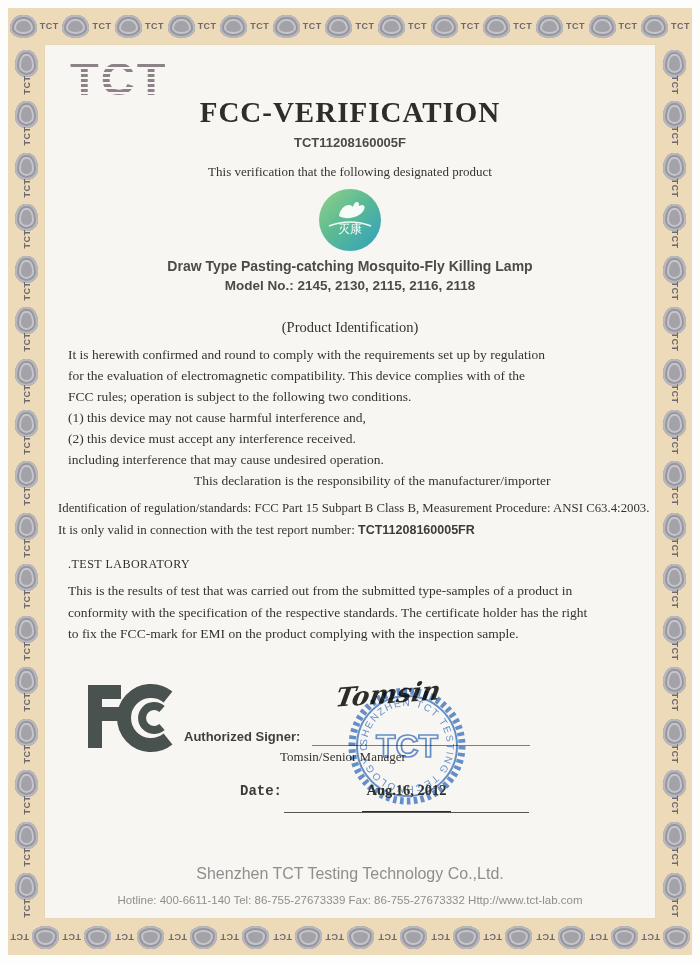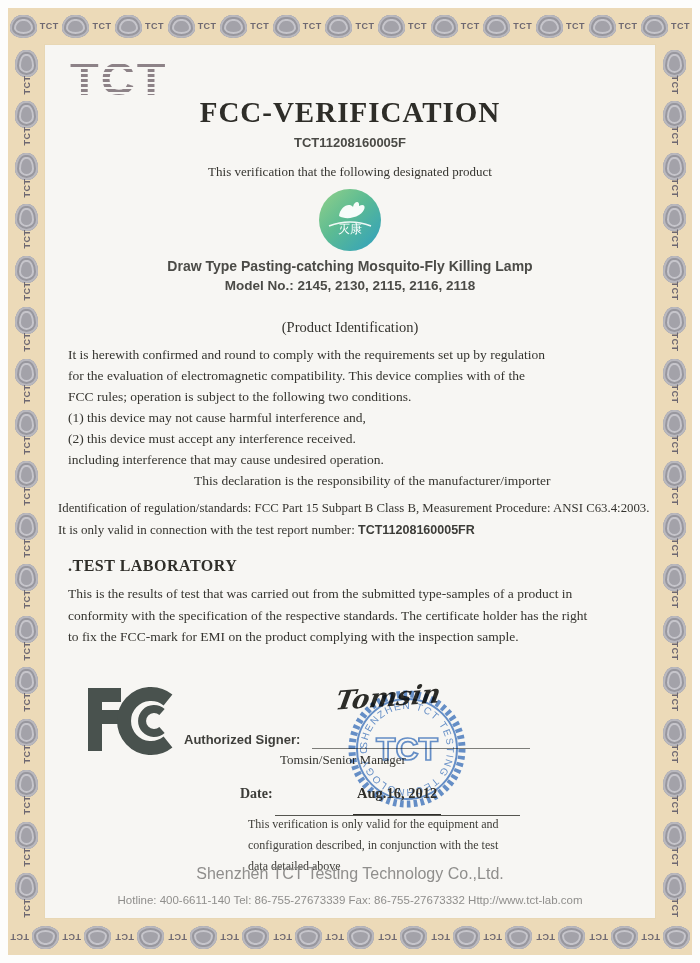--- a/index.html
+++ b/index.html
@@ -49,36 +49,36 @@
   .model{margin-top:4px;text-align:center;font-family:"Liberation Sans",sans-serif;
          font-size:13.5px;font-weight:bold;color:#4b4b47;}
   .pid-head{margin-top:26px;text-align:center;font-size:14.5px;}
   .body-lines{margin:8px 0 0 24px;font-size:13.5px;line-height:21px;}
   .decl{margin:0 0 0 150px;font-size:13.5px;line-height:21px;}
   .mfr{margin-top:16px;text-align:center;font-family:"Liberation Sans",sans-serif;
        font-size:13.5px;font-weight:bold;color:#464642;line-height:20px;}
   .reg{margin:7px 0 0 14px;font-size:12.8px;line-height:21px;}
   .valid{margin:0 0 0 14px;font-size:13px;line-height:21px;}
   .valid b{font-family:"Liberation Sans",sans-serif;font-size:12.5px;color:#3c3c38;}
-  .lab-head{margin:16px 0 0 24px;font-size:16px;font-weight:bold;letter-spacing:.5px;color:#2f2e29;}
+  .lab-head{margin:16px 0 0 24px;font-size:12px;font-weight:normal;letter-spacing:.5px;color:#2f2e29;}
   .lab-lines{margin:8px 0 0 24px;font-size:13.5px;line-height:21.5px;}
   
   .sign-area{position:relative;height:205px;margin-top:8px;}
   .fcc-logo{position:absolute;left:32px;top:26px;}
   .auth-label{position:absolute;left:140px;top:76px;font-family:"Liberation Sans",sans-serif;
               font-size:13px;font-weight:bold;color:#3f3f3b;}
   .auth-line{position:absolute;left:268px;top:58px;width:218px;height:34px;
              border-bottom:1.5px solid #7d7d79;}
   .sig-script{position:absolute;left:292px;top:26px;font-family:"DejaVu Serif",serif;
               font-style:italic;font-weight:bold;font-size:26px;color:#2c2c28;
               transform:rotate(-4deg) skewX(-14deg);}
   .signer{position:absolute;left:236px;top:96px;font-size:13px;}
   .stamp{position:absolute;left:302px;top:32px;opacity:.85;mix-blend-mode:multiply;}
   .date-row{position:absolute;left:196px;top:128px;}
-  .date-label{font-family:Liberation Serif, serif;font-size:14px;font-weight:bold;color:#3c3c38;}
+  .date-label{font-family:Liberation Mono, monospace;font-size:14px;font-weight:bold;color:#3c3c38;}
   .date-line{display:inline-block;width:245px;margin-left:2px;border-bottom:1.7px solid #55554f;
              text-align:center;font-weight:bold;font-size:14.5px;color:#2f2e29;}
   .date-value{display:inline-block;border-bottom:1.7px solid #2f2e29;padding:0 4px 12px 4px;}
   .note{position:absolute;left:204px;top:158px;font-size:12px;line-height:21px;color:#3e3d38;}
   
   .foot-co{position:absolute;left:0;right:0;bottom:36px;text-align:center;
            font-family:"Liberation Sans",sans-serif;font-size:16px;color:#8f8e8c;}
   .foot-contact{position:absolute;left:0;right:0;bottom:13px;text-align:center;
                 font-family:"Liberation Sans",sans-serif;font-size:11.5px;color:#8f8e8c;}
 </style>
@@ -397,23 +397,18 @@
         <circle cx="61" cy="61" r="50" fill="none" stroke="#4d80c8" stroke-width="2"></circle>
         <text font-size="10" font-family="Liberation Sans, sans-serif" fill="#4d80c8" letter-spacing="1.5">
           <textPath href="#ringPath">SHENZHEN TCT TESTING TECHNOLOGY CO.,LTD</textPath>
         </text>
         <text x="61" y="72" text-anchor="middle" font-size="32" font-weight="bold" font-family="Liberation Sans, sans-serif" fill="none" stroke="#4d80c8" stroke-width="1.7">TCT</text>
       </svg>
 
       <div class="date-row">
         <span class="date-label">Date:</span><span class="date-line"><span class="date-value">Aug.16, 2012</span></span>
       </div>
-      <div class="note">
-        <div>This verification is only valid for the equipment and</div>
-        <div>configuration described, in conjunction with the test</div>
-        <div>data detailed above</div>
-      </div>
     </div>
 
     <div class="foot-co">Shenzhen TCT Testing Technology Co.,Ltd.</div>
     <div class="foot-contact">Hotline: 400-6611-140   Tel: 86-755-27673339   Fax: 86-755-27673332   Http://www.tct-lab.com</div>
   </div>
 </div>
 
 </body></html>

